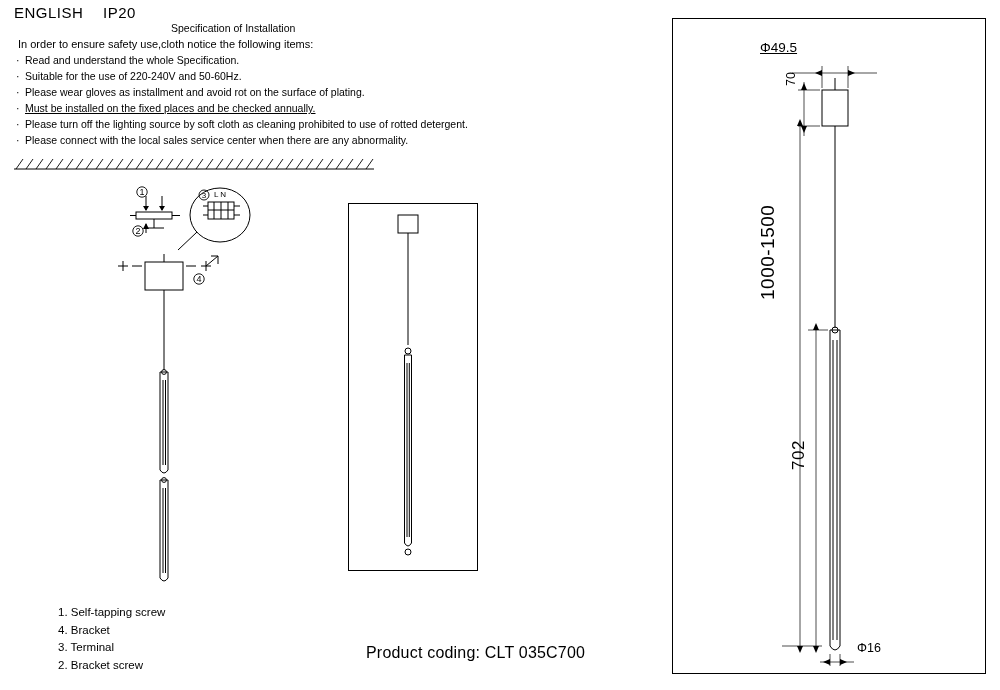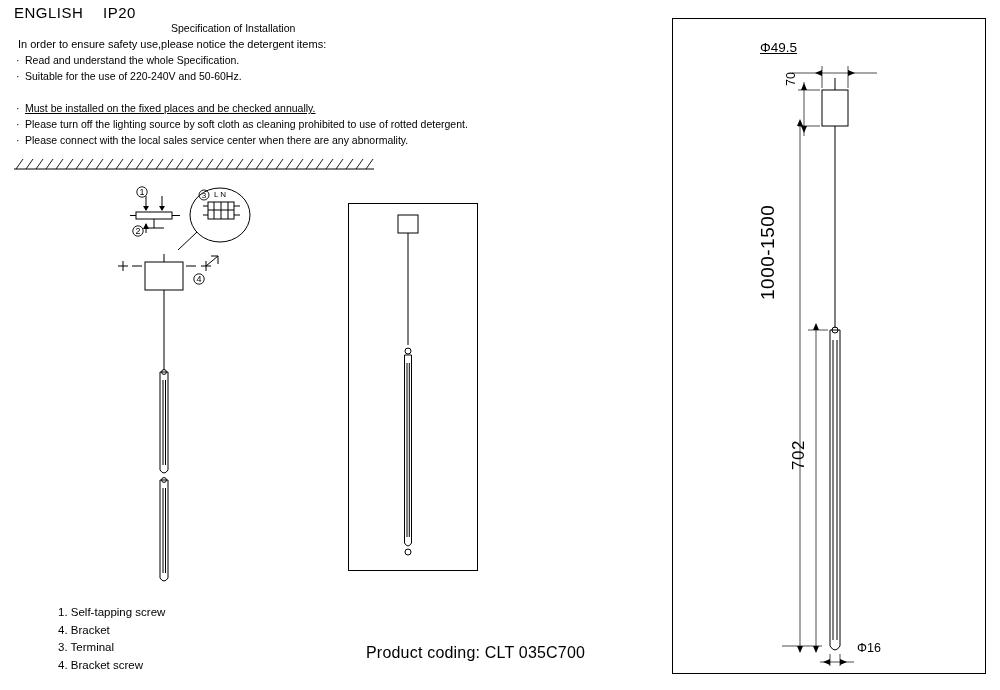--- a/index.html
+++ b/index.html
@@ -163,27 +163,30 @@
 </style>
 </head>
 <body>
 
 <div class="sheet">
 
   <div id="header-lang">ENGLISH</div>
   <div id="header-ip">IP20</div>
 
   <div id="spec-title">Specification of Installation</div>
-  <div id="spec-lead">In order to ensure safety use,please notice the detergent items:</div>
+  <div id="spec-lead">In order to ensure safety use,cloth notice the following items:</div>
 
   <div class="spec-line" style="top:54px;">
     <span class="dot">·</span><span>Read and understand the whole Specification.</span>
   </div>
   <div class="spec-line" style="top:70px;">
     <span class="dot">·</span><span>Suitable for the use of 220-240V and 50-60Hz.</span>
+  </div>
+  <div class="spec-line" style="top:86px;">
+    <span class="dot">·</span><span>Please wear gloves as installment and avoid rot on the surface of plating.</span>
   </div>
   <div class="spec-line" style="top:102px;text-decoration:underline;">
     <span class="dot">·</span><span>Must be installed on the fixed places and be checked annually.</span>
   </div>
   <div class="spec-line" style="top:118px;">
     <span class="dot">·</span><span>Please turn off the lighting source by soft cloth as cleaning prohibited to use of rotted detergent.</span>
   </div>
   <div class="spec-line" style="top:134px;">
     <span class="dot">·</span><span>Please connect with the local sales service center when there are any abnormality.</span>
   </div>
@@ -323,21 +326,21 @@
       <line x1="59" y1="160" x2="59" y2="334"></line>
       <line x1="61.3" y1="160" x2="61.3" y2="334"></line>
       <circle cx="60" cy="349" r="3"></circle>
     </g>
   </svg>
 
   <div id="legend">
     <div>1. Self-tapping screw</div>
     <div>4. Bracket</div>
     <div>3. Terminal</div>
-    <div>4. Bracket screw</div>
+    <div>2. Bracket screw</div>
   </div>
 
   <div id="product-coding">Product coding: CLT 035C700</div>
 
   <div id="right-panel"></div>
   <svg id="right-draw" viewBox="0 0 312 654">
     <g fill="none" stroke="#000" stroke-width="1">
 
       <rect x="150" y="72" width="26" height="36"></rect>
       <line x1="163" y1="60" x2="163" y2="72"></line>

